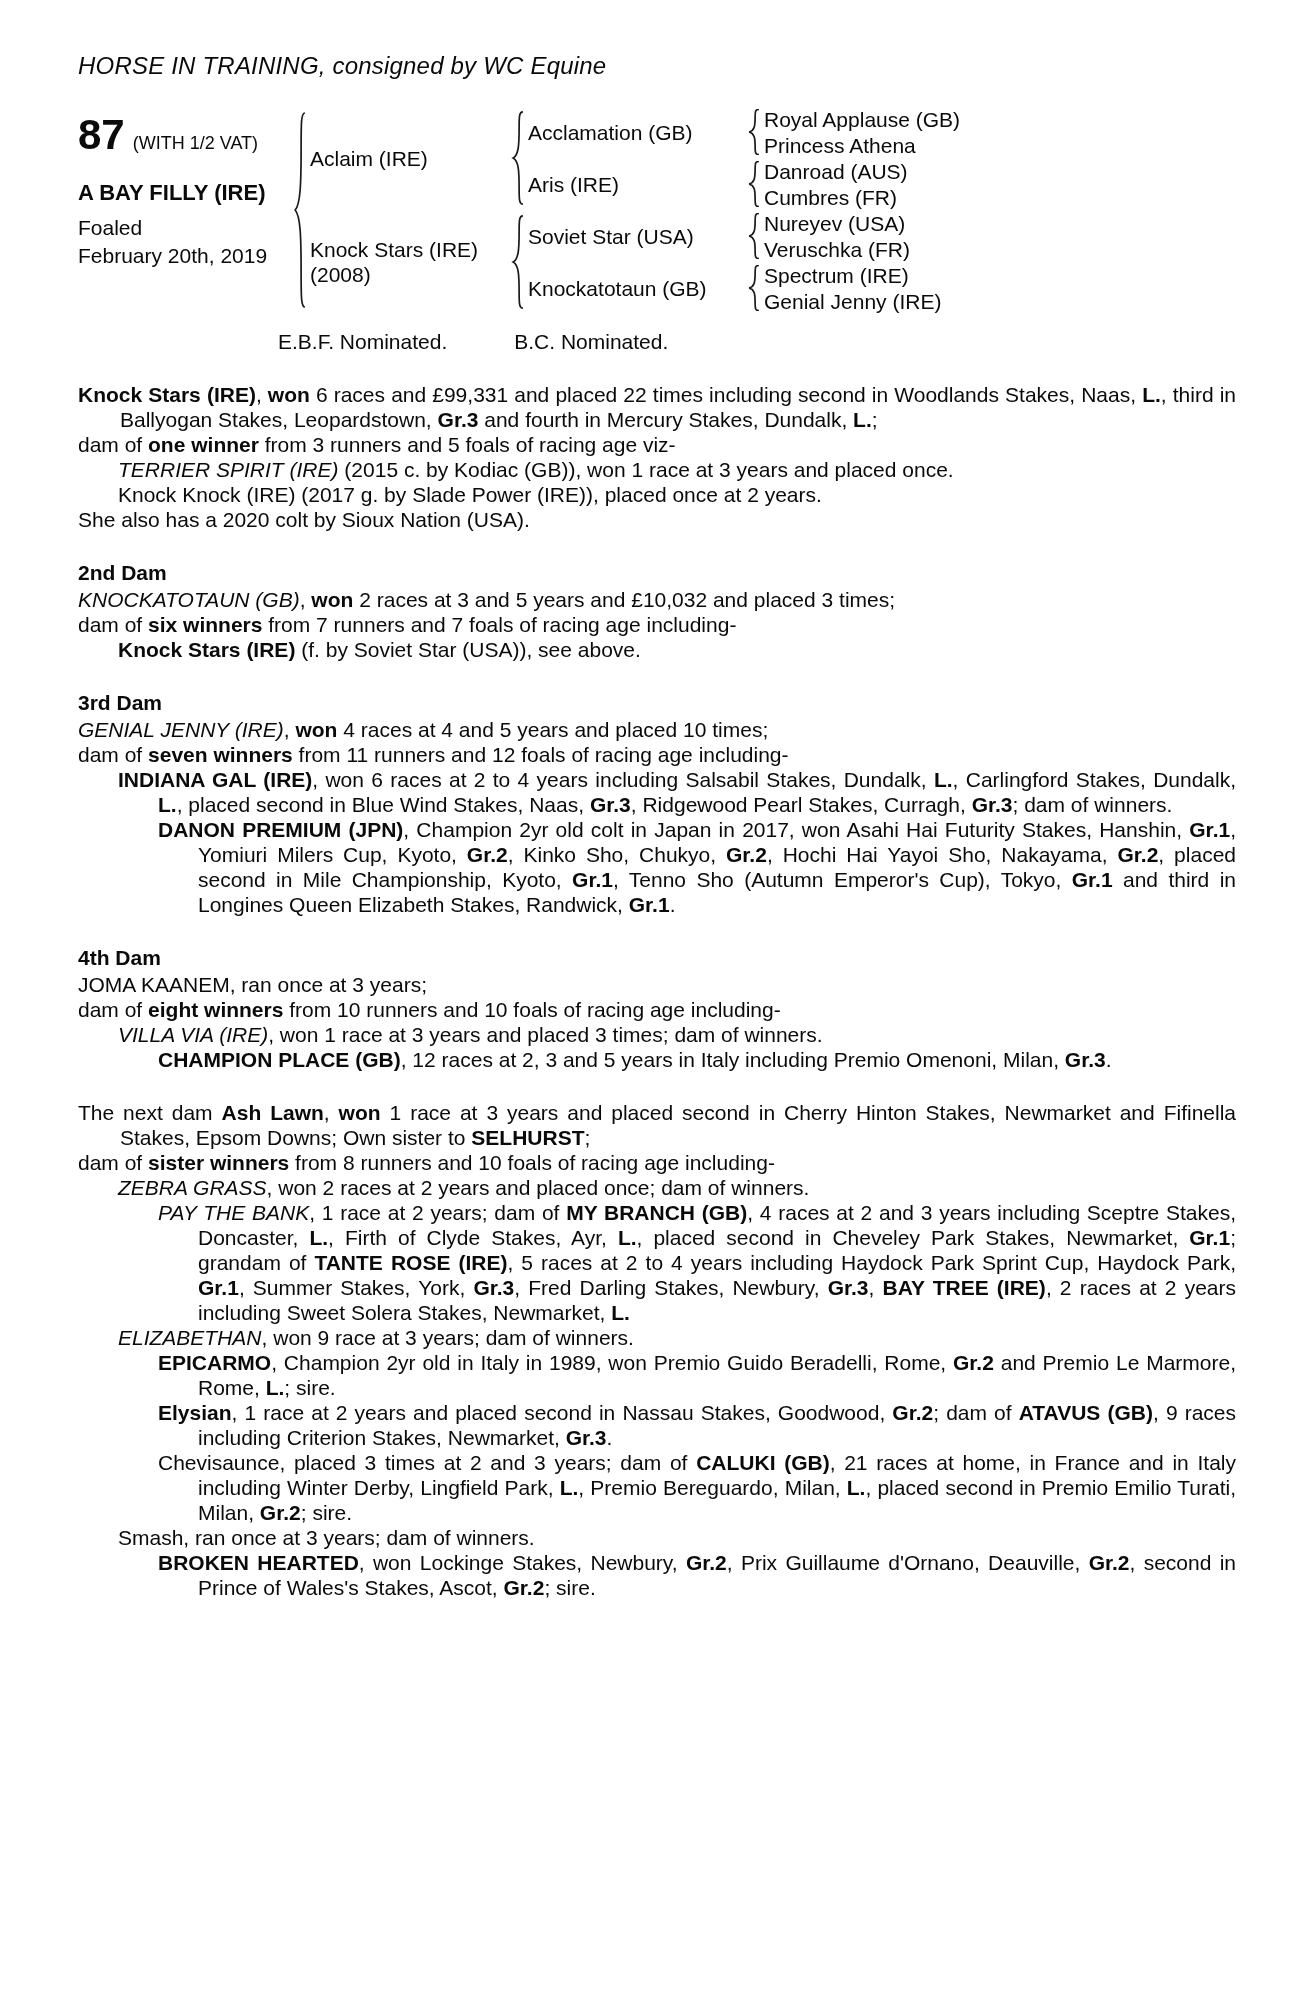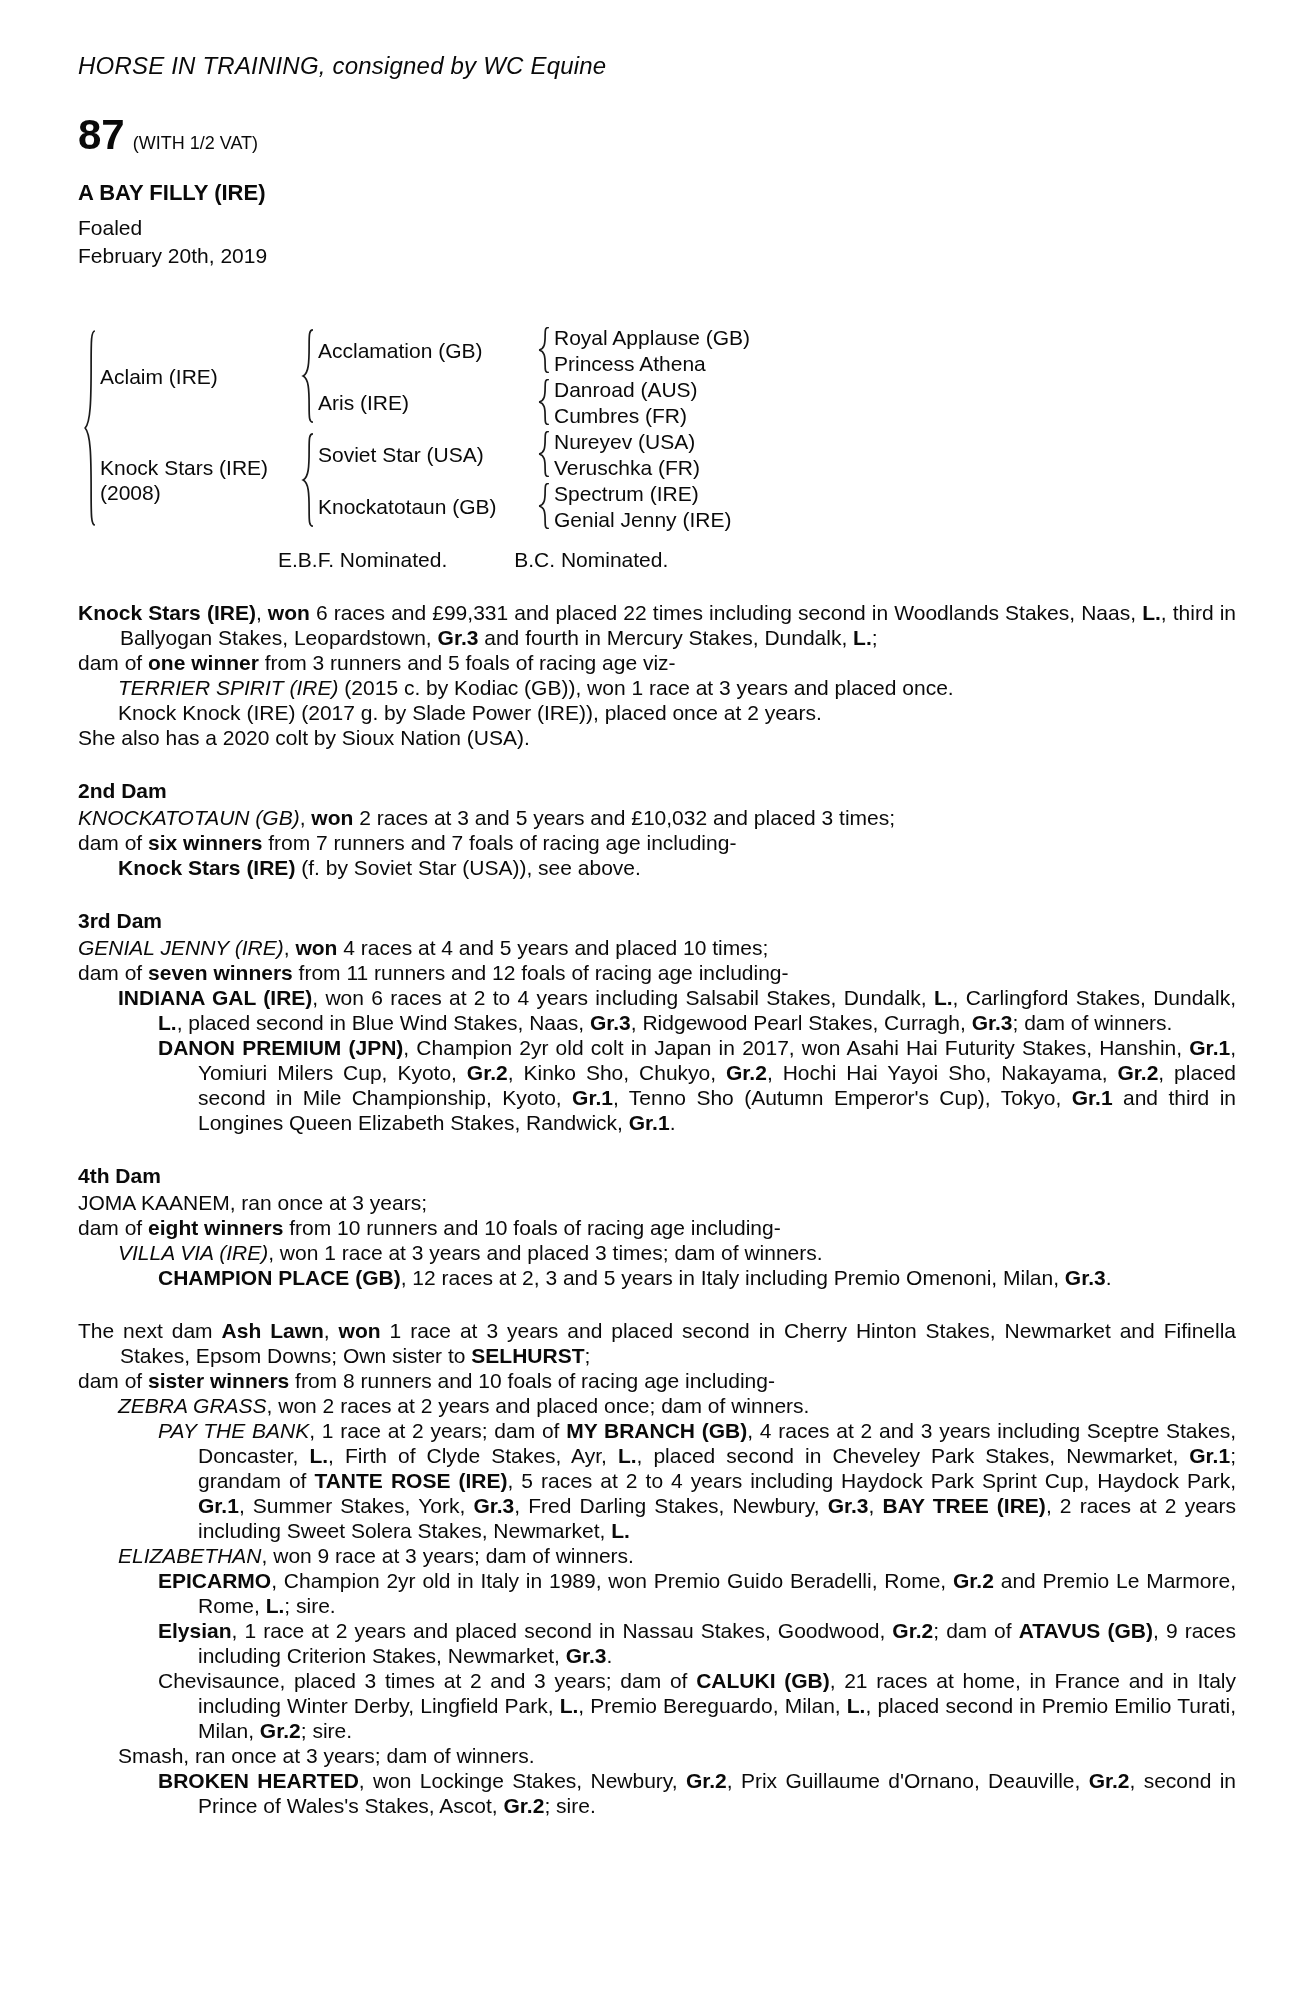--- a/index.html
+++ b/index.html
@@ -18,21 +18,21 @@
     font-size:24px;
     letter-spacing:0.2px;
   }
   .stand {
     margin-top:28px;
     font-weight:bold;
     font-size:21px;
   }
 
   
-  .ped-row { display:flex; align-items:flex-start; margin-top:26px;flex-direction:column; }
+  .ped-row { display:flex; align-items:flex-start; margin-top:26px; }
   .lot-col { width:210px; flex:0 0 210px; padding-top:8px; }
   .lot-line { display:flex; align-items:baseline; }
   .lot-num { font-size:42px; font-weight:bold; line-height:1; }
   .lot-vat { font-size:18px; margin-left:8px; }
   .horse { margin-top:24px; font-weight:bold; font-size:22px; }
   .foaled { margin-top:10px; font-size:21px; }
   .foaled-date { margin-top:4px; font-size:21px; }
 
   .ped-grid {
     display:grid;

